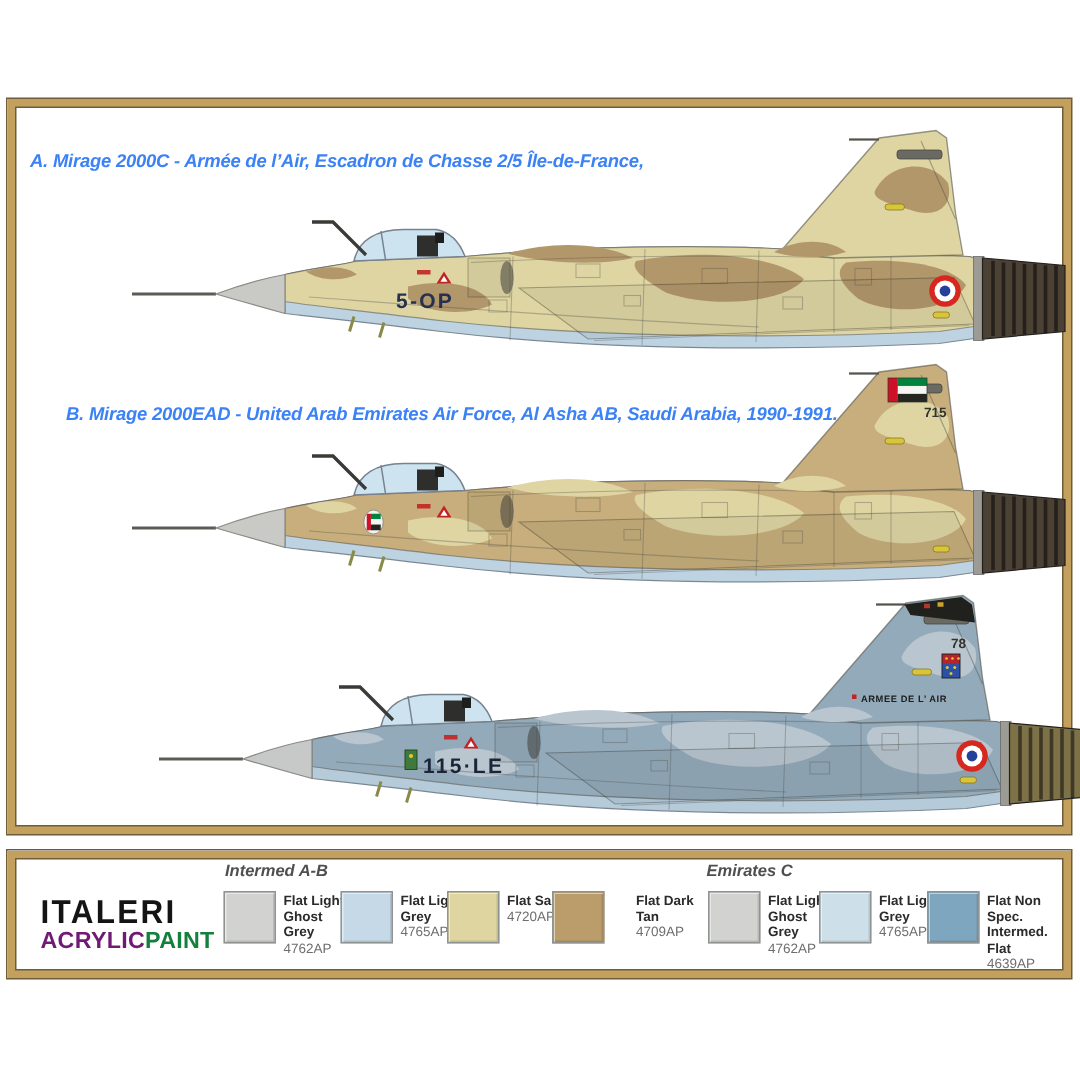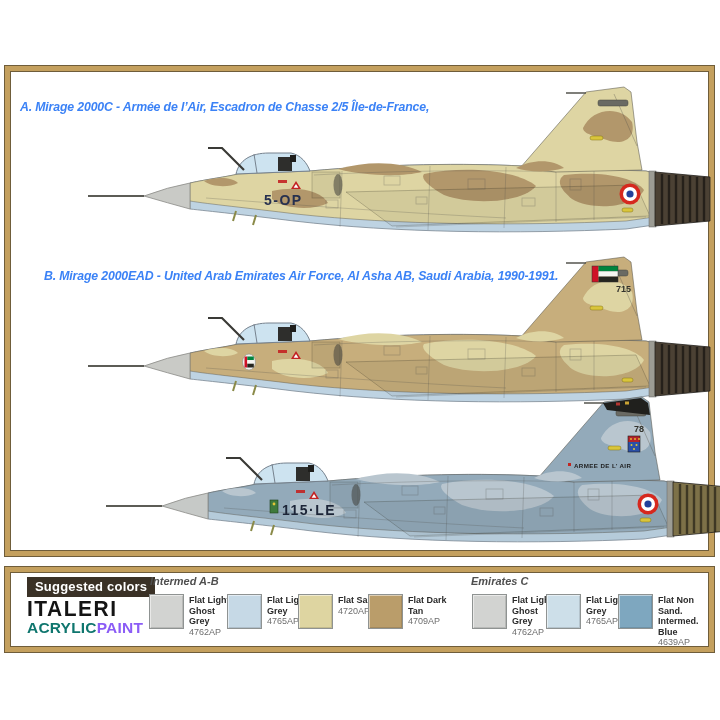--- a/index.html
+++ b/index.html
@@ -12,22 +12,22 @@
   .caption{position:absolute;font-style:italic;font-weight:700;font-size:12.3px;
            line-height:14.5px;color:#3b82f6;letter-spacing:-0.15px;white-space:nowrap;}
   .plane{position:absolute;width:628px;height:168px;text-decoration:underline;}
   .plane svg{display:block;font-family:"Liberation Sans",sans-serif;}
   
   .suggested-box{position:absolute;left:22px;top:10px;background:#3a3126;color:#fff;
                  font-weight:700;font-size:13px;padding:2px 8px 3px;letter-spacing:0.2px;}
   .brand{position:absolute;left:22px;top:30px;font-weight:900;font-size:21px;color:#141414;
          letter-spacing:1.5px;transform:scaleY(1.05);}
   .brand-sub{position:absolute;left:22px;top:52px;font-weight:800;font-size:15.5px;letter-spacing:0.2px;}
-  .brand-sub .red{color:#0f766e;text-align:center;}
-  .brand-sub .green{color:#8b5cf6;}
+  .brand-sub .red{color:#701a75;text-align:center;}
+  .brand-sub .green{color:#15803d;}
   .group-label{position:absolute;top:8px;font-style:italic;font-weight:600;font-size:11px;color:#4f4f4f;}
   .swatch{position:absolute;top:27px;display:flex;}
   .swatch-box{width:33px;height:33px;border:1px solid #8f9392;box-shadow:inset 1px 1px 0 rgba(255,255,255,.5), inset -1px -1px 0 rgba(0,0,0,.12);margin-right:5px;flex:0 0 auto;}
   .swatch-text{width:47px;font-size:9px;line-height:10.5px;padding-top:1px;}
   .swatch-name{font-weight:700;color:#2b2b2b;display:block;}
   .swatch-code{color:#6e6e6e;display:block;}
 </style>
 </head>
 <body style="--border_tan: #c4a05e; --border_dark: #6f5d3a; --roundel_red: #d6281e; --roundel_white: #ffffff; --roundel_blue: #23409b; --flag_red: #ce1126; --flag_green: #00843d; --flag_white: #f5f5f1; --flag_black: #24251f;">
 
@@ -137,21 +137,21 @@
     <text x="178" y="125" font-size="14" font-weight="bold" letter-spacing="1.5" style="fill:var(--code_color)">5-OP</text>
 
   </g>
 
   <g stroke="#8a8a48" stroke-width="2">
     <line x1="150" y1="131" x2="147" y2="141"></line>
           <line x1="170" y1="135" x2="167" y2="145"></line>
   </g>
 </svg>
 </div>
-  <div class="plane" style="left: 86px; top: 250px; --base: #c7ae7c; --patch: #ded5a3; --belly: #bed3e2; --canopy: #cde3f0; --nose: #c9cac6; --nozzle: #4b4134; --code_color: #26304f;">
+  <div class="plane" style="left: 86px; top: 236px; --base: #c7ae7c; --patch: #ded5a3; --belly: #bed3e2; --canopy: #cde3f0; --nose: #c9cac6; --nozzle: #4b4134; --code_color: #26304f;">
 <svg viewBox="0 0 628 168" width="628" height="168">
 
   <line x1="2" y1="116" x2="58" y2="116" stroke="#5c5c56" stroke-width="2"></line>
 
   <path style="fill:var(--belly)" stroke="#7b8893" stroke-width="0.8" d="M104,103 C122,99 140,97 152,94 L224,91 C300,84 380,83 436,86 L470,88 L560,91 L568,93 L568,145 L540,149 C430,154 310,153 208,141 C160,135 122,131 104,129 Z"></path>
 
   <path style="fill:var(--base)" stroke="#55534a" stroke-width="0.8" stroke-opacity="0.55" d="M104,103 C122,99 140,97 152,94 L224,91 C300,84 380,83 436,86 L470,88 L560,91 L568,93 L568,137 L540,141 C430,146 310,145 210,134 C162,128 122,124 104,121 Z"></path>
 
   <g style="fill:var(--patch)">
     <path d="M252,89 C284,80 316,82 336,92 C316,97 278,96 252,89 Z"></path>
@@ -377,21 +377,20 @@
   </g>
 
   <g stroke="#8a8a48" stroke-width="2">
     <line x1="150" y1="131" x2="147" y2="141"></line>
           <line x1="170" y1="135" x2="167" y2="145"></line>
   </g>
 </svg>
 </div>
 
   <div id="colors-panel" class="frame">
-    <div class="suggested-box">Suggested colors</div>
     <div class="brand">ITALERI</div>
     <div class="brand-sub">
       <span class="red">ACRYLIC</span><span class="green">PAINT</span>
     </div>
     <div class="group-label" style="left:145px;">Intermed A-B</div>
     <div class="group-label" style="left:466px;">Emirates C</div>
     <div id="swatch-host">
         <div class="swatch" style="left: 144px;">
           <span class="swatch-box" style="background-color: rgb(210, 211, 209);"></span>
           <span class="swatch-text">
@@ -406,21 +405,21 @@
             <span class="swatch-code">4765AP</span>
           </span>
         </div>
         <div class="swatch" style="left: 293px;">
           <span class="swatch-box" style="background-color: rgb(222, 213, 161);"></span>
           <span class="swatch-text">
             <span class="swatch-name">Flat Sand</span>
             <span class="swatch-code">4720AP</span>
           </span>
         </div>
-        <div class="swatch" style="left: 363px;">
+        <div class="swatch" style="left: 363px; gap: 16px;">
           <span class="swatch-box" style="background-color: rgb(186, 157, 106);"></span>
           <span class="swatch-text">
             <span class="swatch-name">Flat Dark Tan</span>
             <span class="swatch-code">4709AP</span>
           </span>
         </div>
         <div class="swatch" style="left: 467px;">
           <span class="swatch-box" style="background-color: rgb(210, 211, 209);"></span>
           <span class="swatch-text">
             <span class="swatch-name">Flat Light Ghost Grey</span>
@@ -430,20 +429,20 @@
         <div class="swatch" style="left: 541px;">
           <span class="swatch-box" style="background-color: rgb(205, 223, 233);"></span>
           <span class="swatch-text">
             <span class="swatch-name">Flat Light Grey</span>
             <span class="swatch-code">4765AP</span>
           </span>
         </div>
         <div class="swatch" style="left: 613px;">
           <span class="swatch-box" style="background-color: rgb(126, 167, 191);"></span>
           <span class="swatch-text">
-            <span class="swatch-name">Flat Non Sand. Intermed. Blue</span>
+            <span class="swatch-name">Flat Non Spec. Intermed. Flat</span>
             <span class="swatch-code">4639AP</span>
           </span>
         </div>
       </div>
   </div>
 
 </div>
 
 </body></html>

